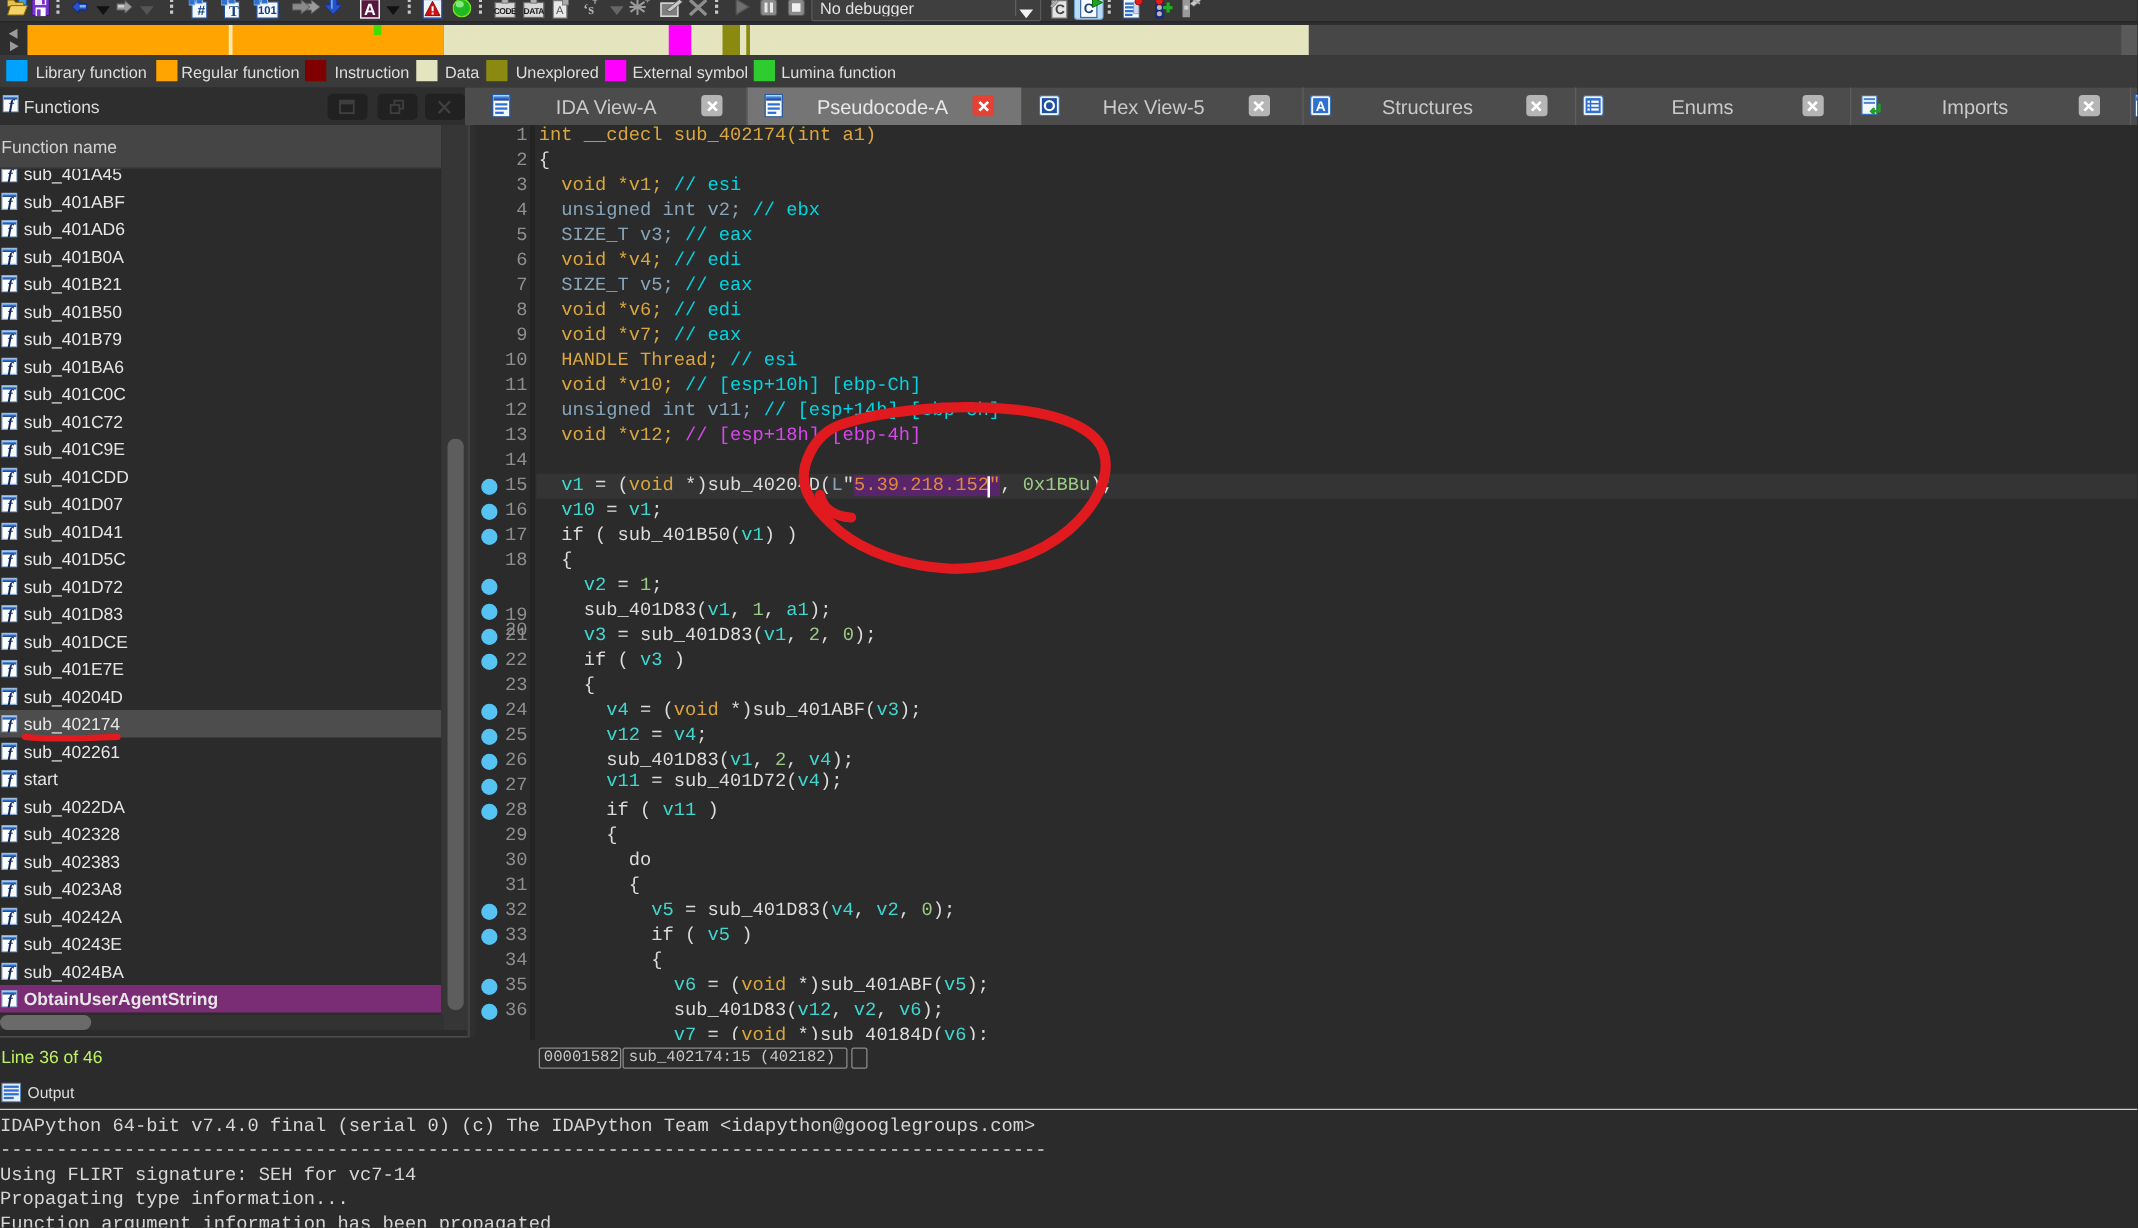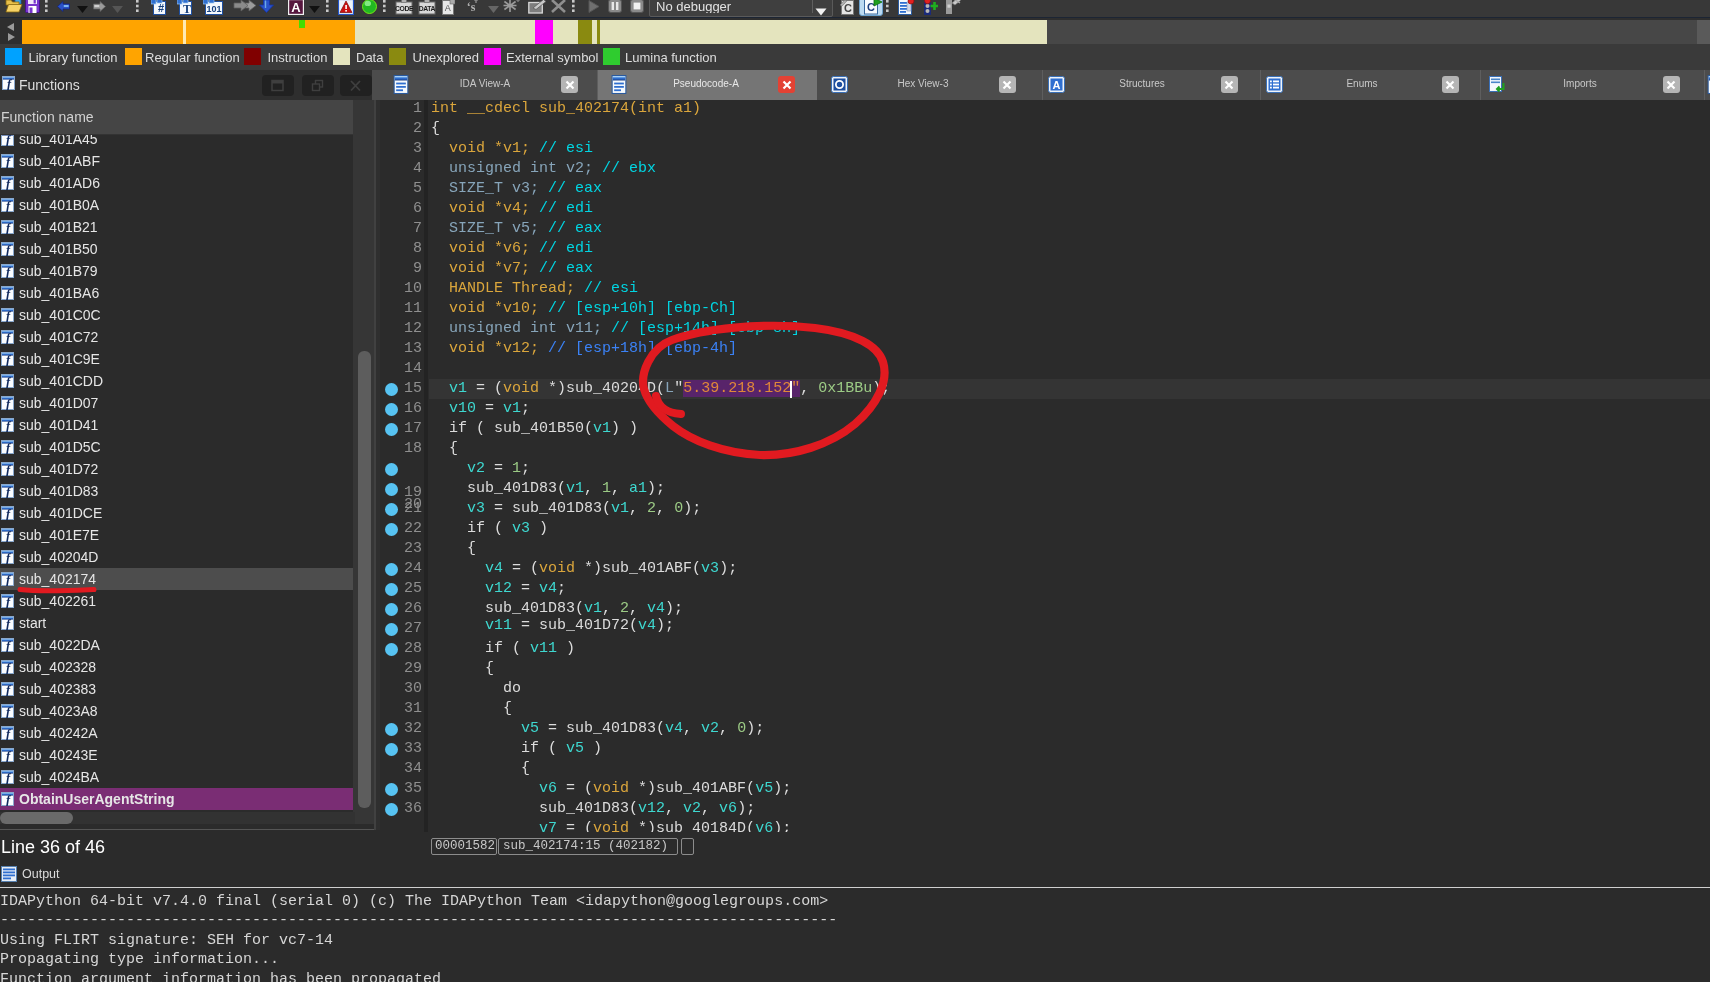--- a/index.html
+++ b/index.html
@@ -7,21 +7,21 @@
 .mono{font-family:"Liberation Mono",monospace;font-size:15px;line-height:20px;white-space:pre;}
 .num{position:absolute;left:380px;width:42px;text-align:right;color:#8f8f8f;
  font-family:"Liberation Mono",monospace;font-size:15px;line-height:20px;}
 .code{position:absolute;left:431px;font-family:"Liberation Mono",monospace;font-size:15px;line-height:20px;white-space:pre;}
 .bp{position:absolute;left:385px;width:13px;height:13px;border-radius:7px;background:#57c3f2;}
 .frow{position:absolute;left:0;width:353px;height:22px;color:#e6e6e6;font-size:14px;}
 .frow .nm{position:absolute;left:19px;top:3px;}
 .ficon{position:absolute;left:1px;top:4px;width:13px;height:14px;}
 .xbtn{position:absolute;width:17px;height:17px;border-radius:3px;top:76px;}
 .xbtn svg{position:absolute;left:3.5px;top:3.5px;}
-.tabtxt{position:absolute;top:77.5px;font-size:10px;color:#c9c9c9;transform:translateX(-50%);white-space:nowrap;text-align:right;}
+.tabtxt{position:absolute;top:77.5px;font-size:16px;color:#c9c9c9;transform:translateX(-50%);white-space:nowrap;text-align:right;}
 .ledge{position:absolute;top:48px;width:17px;height:17px;}
 .ltxt{position:absolute;top:50px;font-size:13px;color:#dedede;white-space:nowrap;}
 </style></head><body>
 
 <svg width="0" height="0" style="position:absolute">
     <defs>
 <linearGradient id="blu" x1="0" y1="0" x2="0" y2="1">
  <stop offset="0" stop-color="#9ed0f8"></stop>
         <stop offset="0.5" stop-color="#2f6fd0"></stop>
         <stop offset="1" stop-color="#1b3f86"></stop>
@@ -323,21 +323,21 @@
 <rect x="1.5" y="0.5" width="12" height="15" fill="#f4f8fc" stroke="#3a70b8"></rect>
 <rect x="3" y="2.5" width="9" height="1.6" fill="#4a86c8"></rect>
       <rect x="3" y="5.5" width="9" height="1.6" fill="#4a86c8"></rect>
 <path d="M15.5 7 L15.5 13 L9.5 13 M11.5 10.5 L9 13 L11.5 15.5" fill="none" stroke="#1fa01f" stroke-width="2"></path>
     </svg></div>
 <div class="abs" style="left:1706px;top:75px;width:4px;height:19px;overflow:hidden"><svg width="18" height="19" viewBox="0 0 14 18">
       <use href="#docic"></use>
     </svg></div>
 <div class="tabtxt" style="left:485px;color:#c9c9c9">IDA View-A</div>
 <div class="tabtxt" style="left:706px;color:#e8e8e8">Pseudocode-A</div>
-<div class="tabtxt" style="left:923px;color:#c9c9c9">Hex View-3</div>
+<div class="tabtxt" style="left:923px;color:#c9c9c9">Hex View-5</div>
 <div class="tabtxt" style="left:1142px;color:#c9c9c9">Structures</div>
 <div class="tabtxt" style="left:1362px;color:#c9c9c9">Enums</div>
 <div class="tabtxt" style="left:1580px;color:#c9c9c9">Imports</div>
 <div class="xbtn" style="left:561px;background:#b5b5b5">
 <svg width="10" height="10" viewBox="0 0 10 10">
       <path d="M1.5 1.5 L8.5 8.5 M8.5 1.5 L1.5 8.5" stroke="#ffffff" stroke-width="2.2"></path>
     </svg>
   </div>
 <div class="xbtn" style="left:778px;background:#e34234">
 <svg width="10" height="10" viewBox="0 0 10 10">
@@ -554,21 +554,21 @@
 <div class="abs" style="left:0;top:100px;width:353px;height:34px;background:#454545;border-bottom:1px solid #333">
     <span style="position:absolute;left:1px;top:9px;font-size:14px;color:#d2d2d2">Function name</span>
   </div>
 <div class="abs" style="left:353px;top:100px;width:21px;height:724px;background:#363636"></div>
 <div class="abs" style="left:374px;top:100px;width:1.5px;height:730px;background:#414141"></div>
 <div class="abs" style="left:375.5px;top:100px;width:4.5px;height:730px;background:#2f2f2f"></div>
 <div class="abs" style="left:357.5px;top:351px;width:13px;height:457px;background:#5d5d5d;border-radius:6px"></div>
 <div class="abs" style="left:0px;top:812px;width:355px;height:12px;background:#323232"></div>
 <div class="abs" style="left:0px;top:812px;width:73px;height:12px;background:#6a6a6a;border-radius:6px"></div>
 <div class="abs" style="left:0;top:829px;width:374px;height:1px;background:#555"></div>
-<div class="abs" style="left:1px;top:837px;font-size:18px;color:#ffffff">Line 36 of 46</div>
+<div class="abs" style="left:1px;top:837px;font-size:14px;color:#bef264">Line 36 of 46</div>
 <div class="abs" style="left:380px;top:100px;width:1330px;height:732px;background:#2b2b2b"></div>
 <div class="abs" style="left:429px;top:379px;width:1281px;height:20px;background:#343434"></div>
 <div class="abs" style="left:424px;top:100px;width:4px;height:732px;background:#232323"></div>
 <div class="num" style="top:99.0px">1</div>
 <div class="code" style="top:99.0px"><span style="color:#dba63c">int __cdecl sub_402174(int a1)</span></div>
 <div class="num" style="top:119.0px">2</div>
 <div class="code" style="top:119.0px"><span style="color:#dcdcdc">{</span></div>
 <div class="num" style="top:139.0px">3</div>
 <div class="code" style="top:139.0px"><span style="color:#dba63c">  void *v1;</span><span style="color:#00d5e2"> // esi</span></div>
 <div class="num" style="top:159.0px">4</div>
@@ -583,21 +583,21 @@
 <div class="code" style="top:239.0px"><span style="color:#dba63c">  void *v6;</span><span style="color:#00d5e2"> // edi</span></div>
 <div class="num" style="top:259.0px">9</div>
 <div class="code" style="top:259.0px"><span style="color:#dba63c">  void *v7;</span><span style="color:#00d5e2"> // eax</span></div>
 <div class="num" style="top:279.0px">10</div>
 <div class="code" style="top:279.0px"><span style="color:#dba63c">  HANDLE Thread;</span><span style="color:#00d5e2"> // esi</span></div>
 <div class="num" style="top:299.0px">11</div>
 <div class="code" style="top:299.0px"><span style="color:#dba63c">  void *v10;</span><span style="color:#00d5e2"> // [esp+10h] [ebp-Ch]</span></div>
 <div class="num" style="top:319.0px">12</div>
 <div class="code" style="top:319.0px"><span style="color:#87a5ba">  unsigned int v11;</span><span style="color:#00d5e2"> // [esp+14h] [ebp-8h]</span></div>
 <div class="num" style="top:339.0px">13</div>
-<div class="code" style="top:339.0px"><span style="color:#dba63c">  void *v12;</span><span style="color:#3b82f6"> // [esp+18h] [ebp-4h]</span></div>
+<div class="code" style="top:339.0px"><span style="color:#dba63c">  void *v12;</span><span style="color:#d946ef"> // [esp+18h] [ebp-4h]</span></div>
 <div class="num" style="top:359.0px">14</div>
 <div class="num" style="top:379.0px">15</div>
 <div class="code" style="top:379.0px"><span style="color:#dcdcdc">  </span><span style="color:#3ed8d0">v1</span><span style="color:#dcdcdc"> = (</span><span style="color:#dba63c">void</span><span style="color:#dcdcdc"> *)</span><span style="color:#dcdcdc">sub_40204D(</span><span style="color:#87a5ba">L</span><span style="color:#dcdcdc">"</span><span style="background:#58246a"><span style="color:#e0883a">5.39.218.152</span><span style="position:relative"><span style="position:absolute;left:-1px;top:1px;width:2px;height:17px;background:#ffffff"></span></span><span style="color:#e0883a">"</span></span><span style="color:#dcdcdc">, </span><span style="color:#9ccb85">0x1BBu</span><span style="color:#dcdcdc">);</span></div>
 <div class="num" style="top:399.0px">16</div>
 <div class="code" style="top:399.0px"><span style="color:#dcdcdc">  </span><span style="color:#3ed8d0">v10</span><span style="color:#dcdcdc"> = </span><span style="color:#3ed8d0">v1</span><span style="color:#dcdcdc">;</span></div>
 <div class="num" style="top:419.0px">17</div>
 <div class="code" style="top:419.0px"><span style="color:#dcdcdc">  if ( sub_401B50(</span><span style="color:#3ed8d0">v1</span><span style="color:#dcdcdc">) )</span></div>
 <div class="num" style="top:439.0px">18</div>
 <div class="code" style="top:439.0px"><span style="color:#dcdcdc">  {</span></div>
 <div class="num" style="top:483px">19</div>

